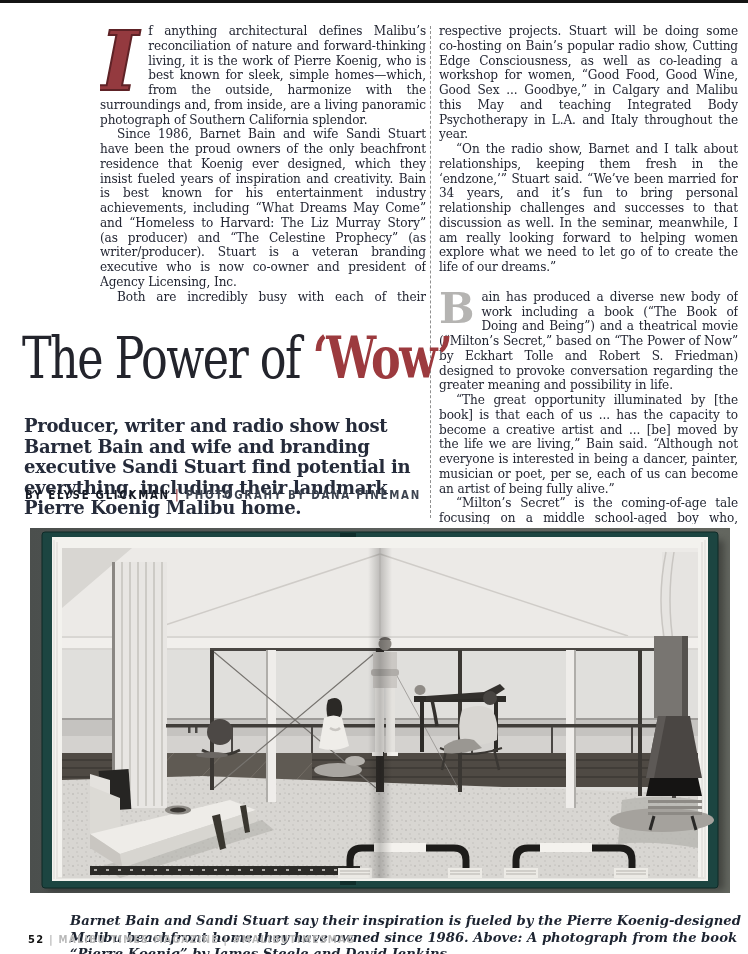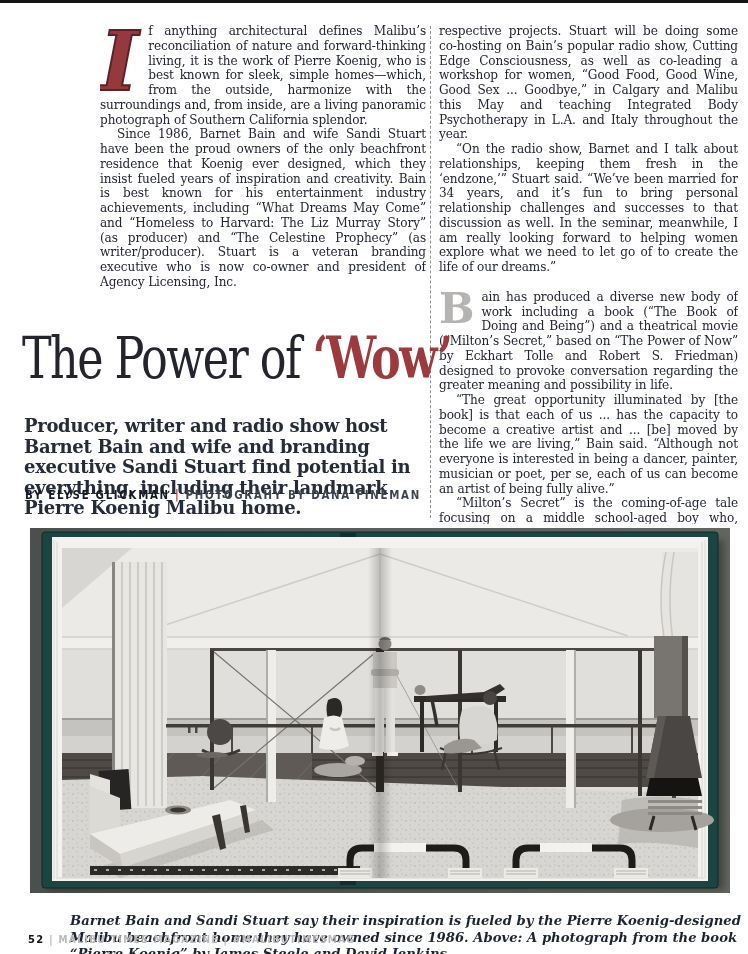--- a/index.html
+++ b/index.html
@@ -75,20 +75,21 @@
 </style>
 </head>
 <body>
 
 <div class="page">
   <div class="top-rule"></div>
 
   <div class="col-left bodytext">
     <p><span class="dropcap-red">I</span><span>f anything architectural defines Malibu’s reconciliation of nature and forward-thinking living, it is the work of Pierre Koenig, who is best known for sleek, simple homes—which, from the outside, harmonize with the surroundings and, from inside, are a living panoramic photograph of Southern California splendor.</span></p>
     <p class="indent">Since 1986, Barnet Bain and wife Sandi Stuart have been the proud owners of the only beachfront residence that Koenig ever designed, which they insist fueled years of inspiration and creativity. Bain is best known for his entertainment industry achievements, including “What Dreams May Come” and “Homeless to Harvard: The Liz Murray Story” (as producer) and “The Celestine Prophecy” (as writer/producer). Stuart is a veteran branding executive who is now co-owner and president of Agency Licensing, Inc.</p>
+    <p class="indent stretch">Both are incredibly busy with each of their</p>
   </div>
 
   <div class="col-divider"></div>
 
   <div class="col-right bodytext">
     <p>respective projects. Stuart will be doing some co-hosting on Bain’s popular radio show, Cutting Edge Consciousness, as well as co-leading a workshop for women, “Good Food, Good Wine, Good Sex ... Goodbye,” in Calgary and Malibu this May and teaching Integrated Body Psychotherapy in L.A. and Italy throughout the year.</p>
     <p class="indent">“On the radio show, Barnet and I talk about relationships, keeping them fresh in the ‘endzone,’” Stuart said. “We’ve been married for 34 years, and it’s fun to bring personal relationship challenges and successes to that discussion as well. In the seminar, meanwhile, I am really looking forward to helping women explore what we need to let go of to create the life of our dreams.”</p>
     <p class="gap"><span class="dropcap-gray">B</span><span>ain has produced a diverse new body of work including a book (“The Book of Doing and Being”) and a theatrical movie (“Milton’s Secret,” based on “The Power of Now” by Eckhart Tolle and Robert S. Friedman) designed to provoke conversation regarding the greater meaning and possibility in life.</span></p>
     <p class="indent">“The great opportunity illuminated by [the book] is that each of us ... has the capacity to become a creative artist and ... [be] moved by the life we are living,” Bain said. “Although not everyone is interested in being a dancer, painter, musician or poet, per se, each of us can become an artist of being fully alive.”</p>
     <p class="indent">“Milton’s Secret” is the coming-of-age tale focusing on a middle school-aged boy who, through his visiting grandfather, learns that rehashing the past and worrying about the future are preventing him from finding true</p>

